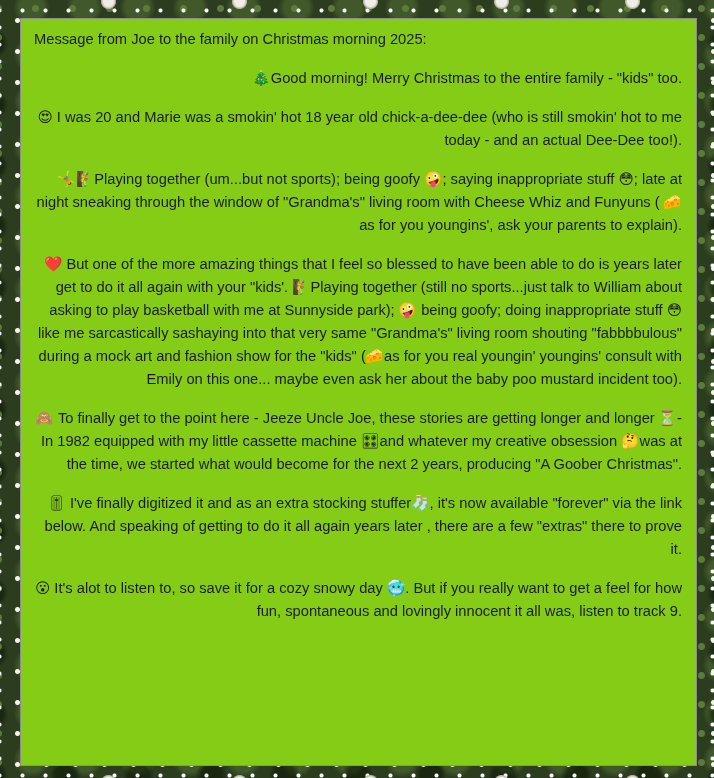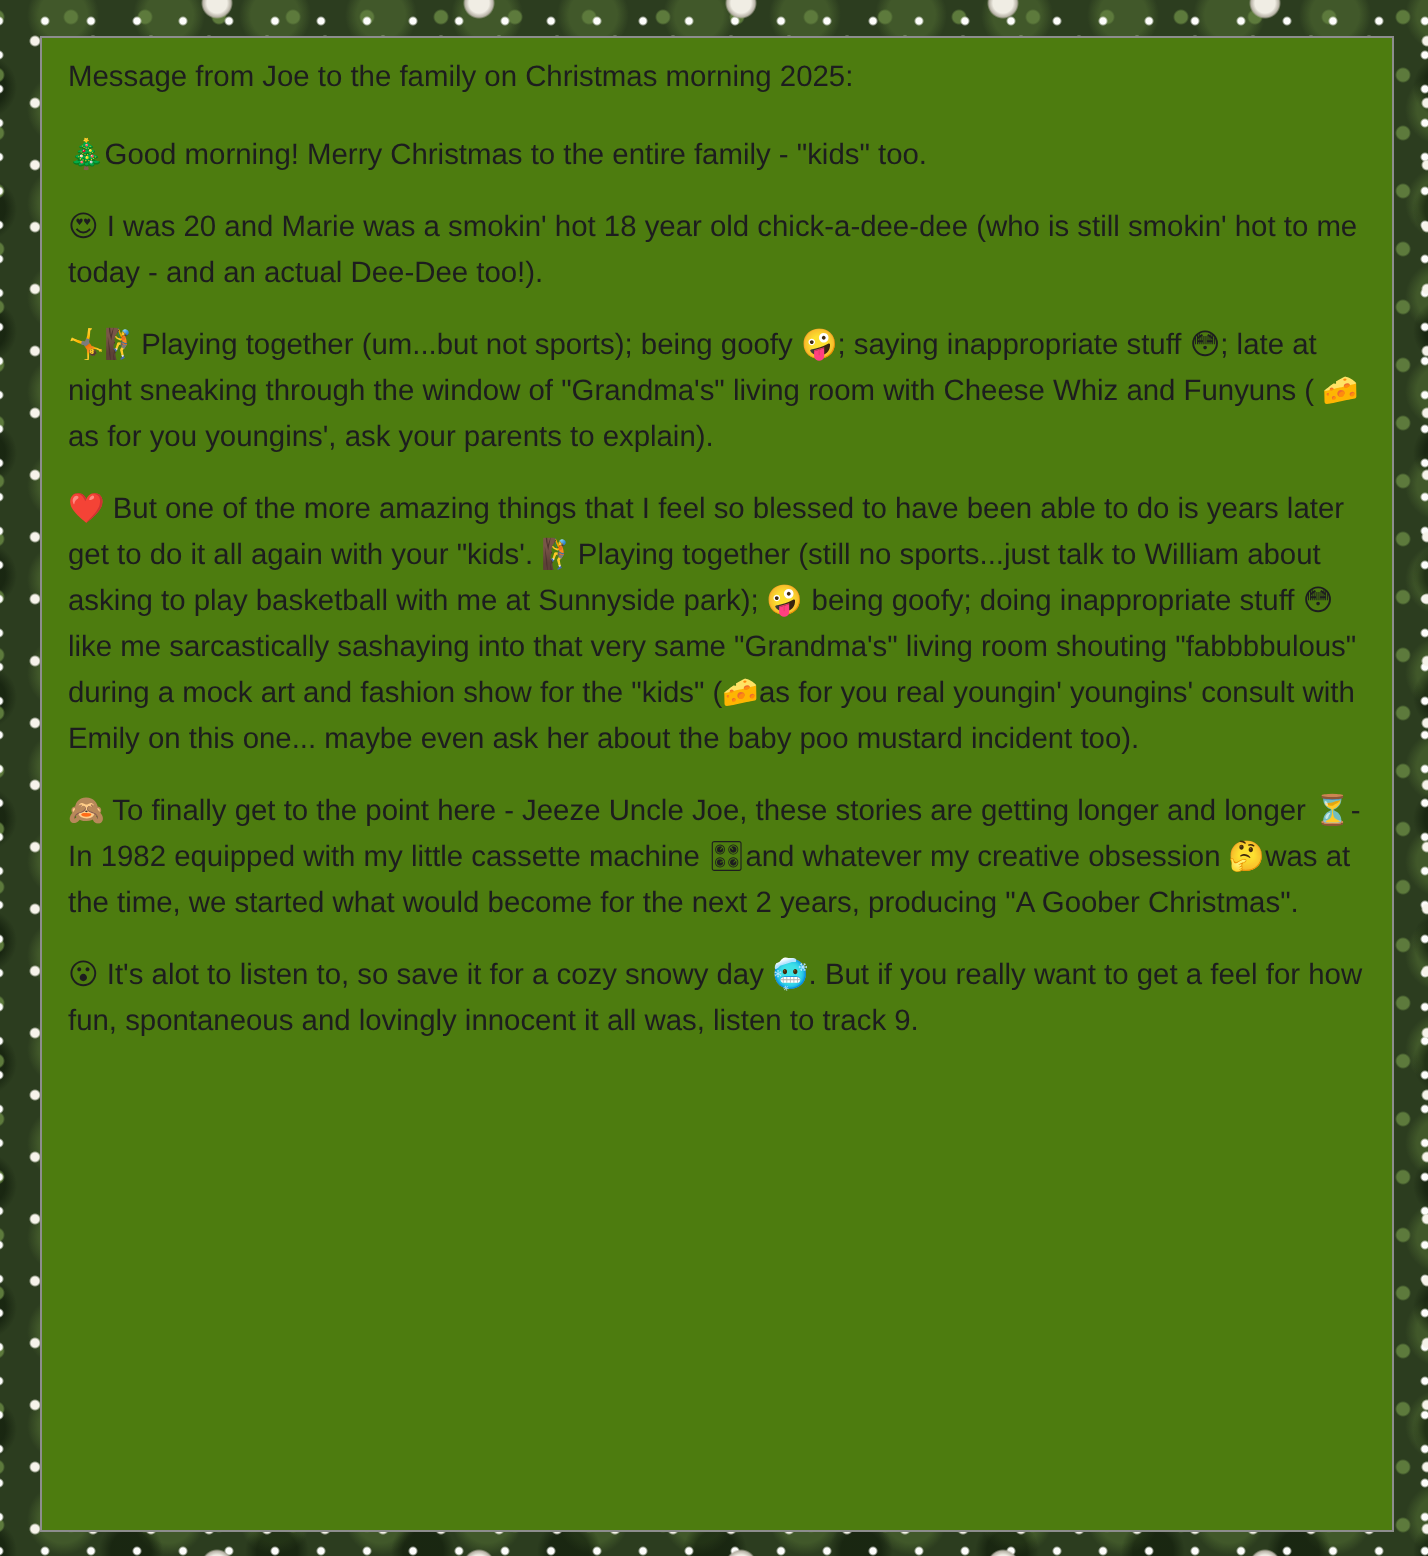--- a/index.html
+++ b/index.html
@@ -17,42 +17,43 @@
       radial-gradient(circle at 50% 50%, #f6f3ea 0 2px, transparent 3px),
       radial-gradient(circle at 50% 50%, #fdfdfb 0 1.5px, transparent 2.5px),
       radial-gradient(circle at 50% 50%, #5d7a3c 0 3px, transparent 4px),
       radial-gradient(circle at 50% 50%, rgba(10,20,6,.55) 0 10px, transparent 16px),
       radial-gradient(circle at 50% 50%, #41582a 0 12px, transparent 18px);
     background-size: 97px 83px, 131px 71px, 29px 31px, 23px 17px, 37px 29px, 73px 61px, 53px 47px;
     background-position: 7px 11px, 43px 37px, 3px 5px, 11px 2px, 17px 23px, 29px 13px, 5px 31px;
   }
   .card{
     position:absolute;left:20px;top:18px;width:677px;height:748px;
-    background:#4d7c0f;border:1px solid #8d8d8d;box-sizing:border-box;
+    background:#84cc16;border:1px solid #8d8d8d;box-sizing:border-box;
     padding:9px 14px 8px 13px;
     color:#1d1d1f;
     font-size:14.7px;line-height:23px;
     overflow:hidden;
   }
   .title{margin:0 0 16px 0;font-weight:normal;font-size:14.7px;}
-  .para{margin:4px 0 13px 0;}
+  .para{margin:16px 0 13px 0;text-align:right;}
   .para:last-child{margin-bottom:0;}
   .emoji{
     font-style:normal;display:inline;line-height:1;
     font-family:"DejaVu Sans","Liberation Sans",sans-serif;
   }
 </style>
 </head>
 <body>
 
 <div class="bg"></div>
 
 <div class="card">
   <p class="title">Message from Joe to the family on Christmas morning 2025:</p>
   <div>
       <p class="para"><span class="emoji">🎄</span>Good morning! Merry Christmas to the entire family - "kids" too.</p>
       <p class="para"><span class="emoji">😍</span> I was 20 and Marie was a smokin' hot 18 year old chick-a-dee-dee (who is still smokin' hot to me today - and an actual Dee-Dee too!).</p>
       <p class="para"><span class="emoji">🤸</span><span class="emoji">🧗</span>Playing together (um...but not sports); being goofy <span class="emoji">🤪</span>; saying inappropriate stuff <span class="emoji">😳</span>; late at night sneaking through the window of "Grandma's" living room with Cheese Whiz and Funyuns ( <span class="emoji">🧀</span> as for you youngins', ask your parents to explain).</p>
       <p class="para"><span class="emoji">❤️</span> But one of the more amazing things that I feel so blessed to have been able to do is years later get to do it all again with your "kids'. <span class="emoji">🧗</span>Playing together (still no sports...just talk to William about asking to play basketball with me at Sunnyside park); <span class="emoji">🤪</span> being goofy; doing inappropriate stuff <span class="emoji">😳</span> like me sarcastically sashaying into that very same "Grandma's" living room shouting "fabbbbulous" during a mock art and fashion show for the "kids" (<span class="emoji">🧀</span>as for you real youngin' youngins' consult with Emily on this one... maybe even ask her about the baby poo mustard incident too).</p>
       <p class="para"><span class="emoji">🙈</span> To finally get to the point here - Jeeze Uncle Joe, these stories are getting longer and longer <span class="emoji">⏳</span>- In 1982 equipped with my little cassette machine <span class="emoji">🎛</span>and whatever my creative obsession <span class="emoji">🤔</span>was at the time, we started what would become for the next 2 years, producing "A Goober Christmas".</p>
+      <p class="para"><span class="emoji">🎚</span> I've finally digitized it and as an extra stocking stuffer<span class="emoji">🧦</span>, it's now available "forever" via the link below. And speaking of getting to do it all again years later , there are a few "extras" there to prove it.</p>
       <p class="para"><span class="emoji">😮</span> It's alot to listen to, so save it for a cozy snowy day <span class="emoji">🥶</span>. But if you really want to get a feel for how fun, spontaneous and lovingly innocent it all was, listen to track 9.</p>
     </div>
 </div>
 
 </body></html>

